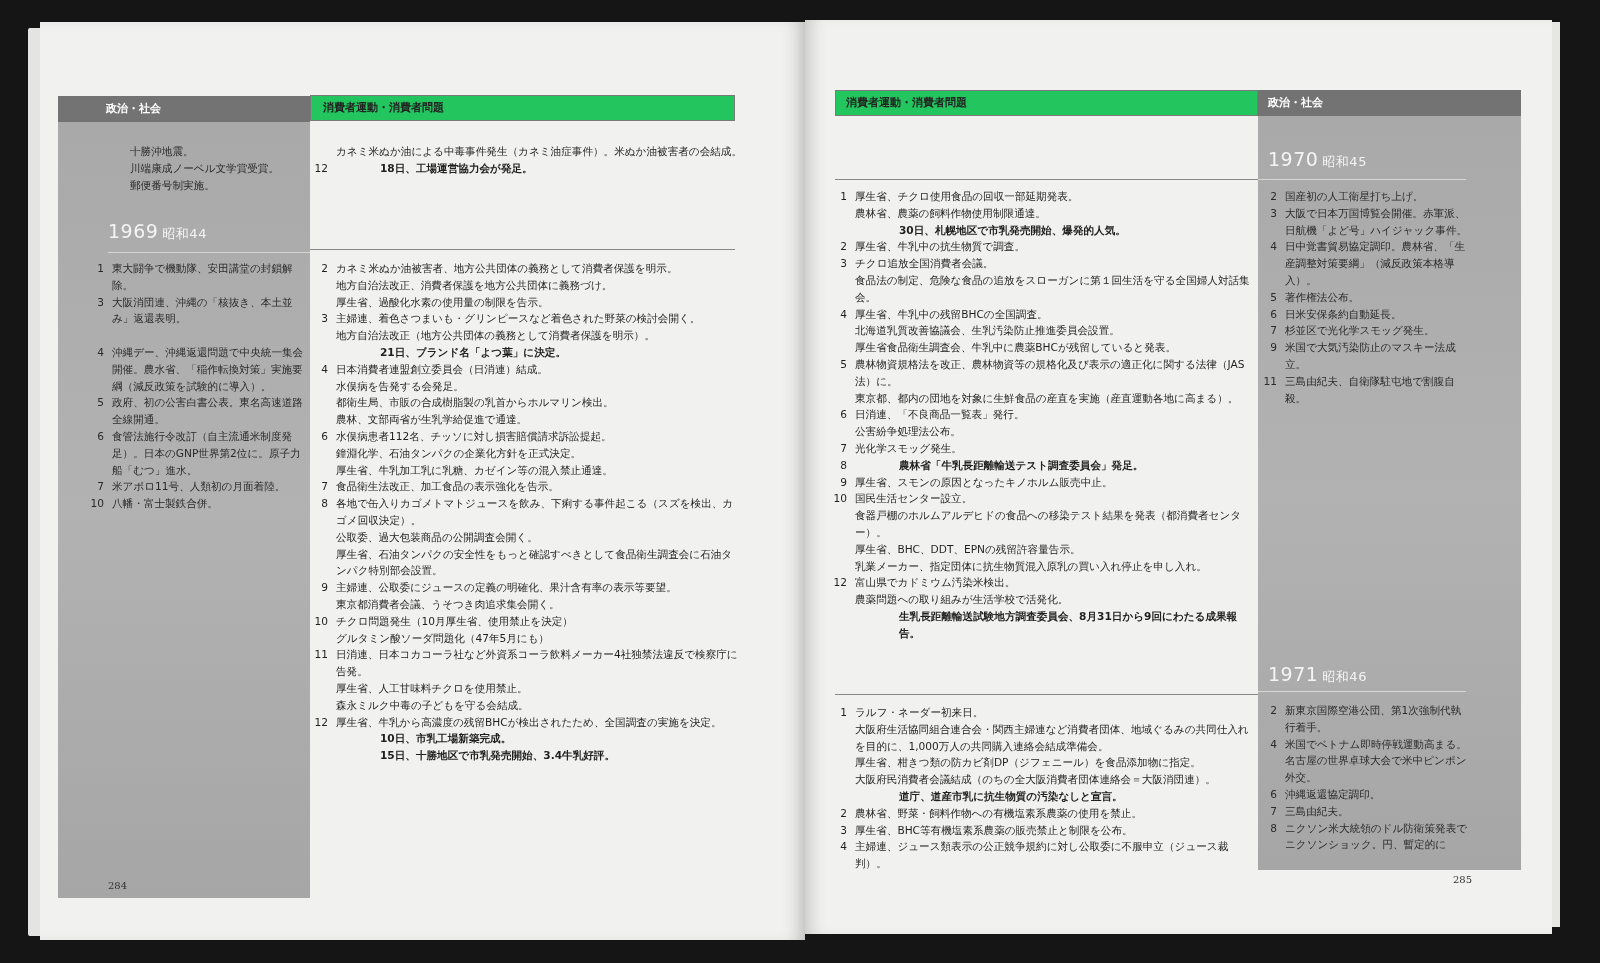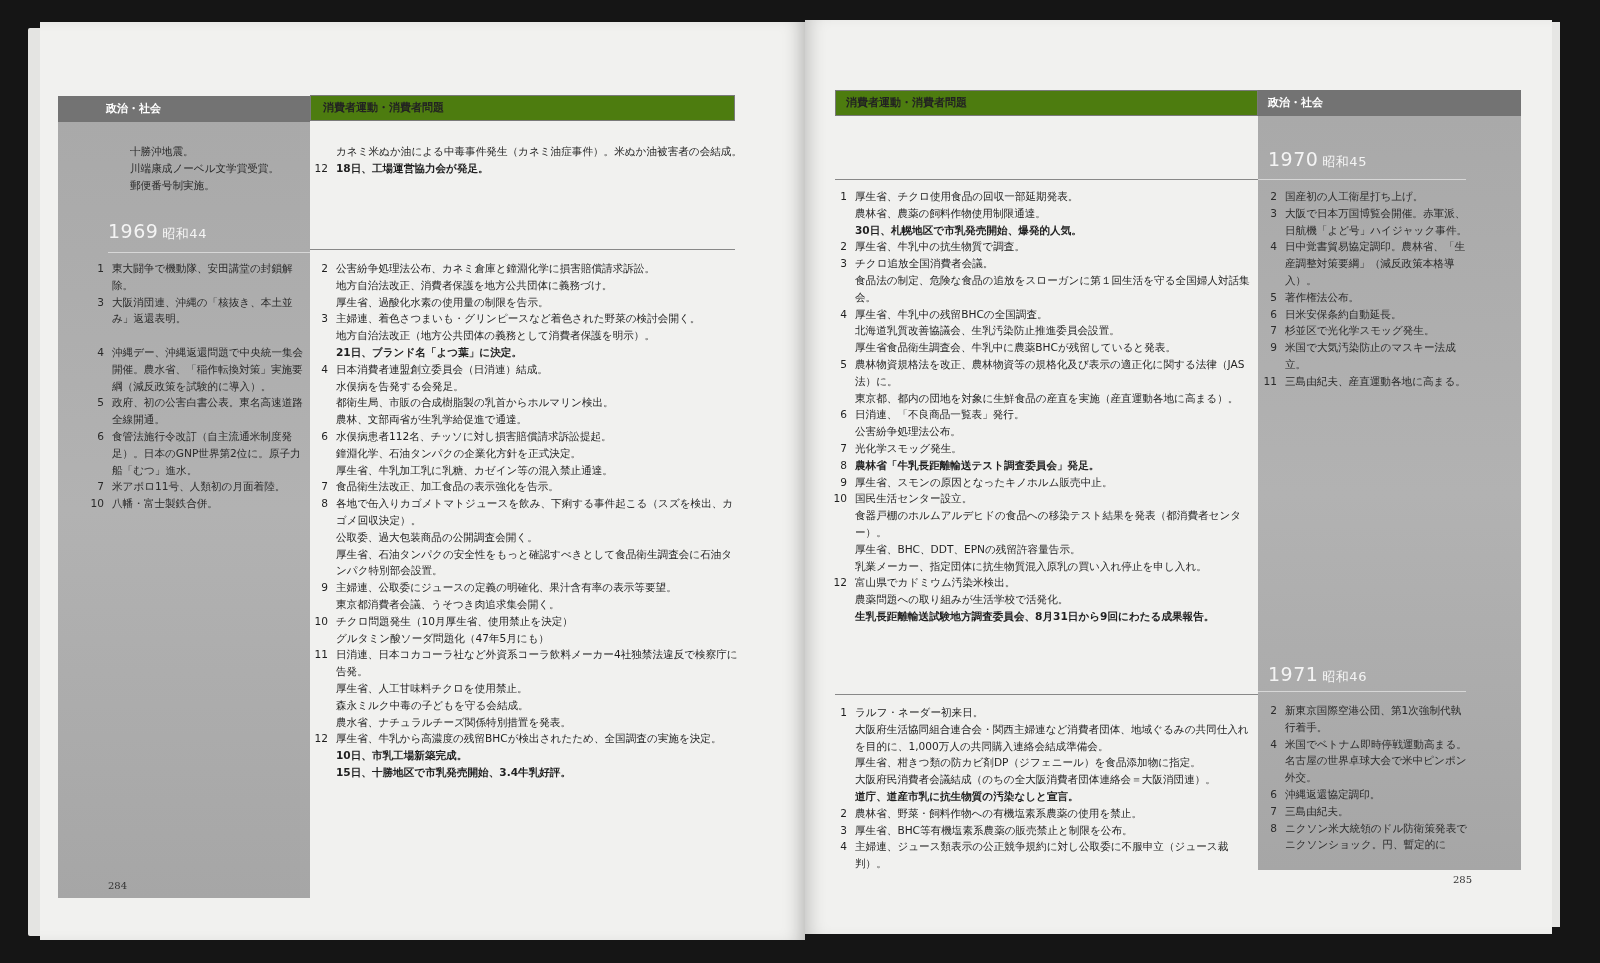--- a/index.html
+++ b/index.html
@@ -5,30 +5,30 @@
   * { box-sizing: border-box; margin: 0; padding: 0; }
   html, body { width: 1600px; height: 963px; overflow: hidden; }
   body { background: #151515; font-family: "DejaVu Sans", sans-serif; position: relative; }
   .page-stack-left { position: absolute; left: 28px; top: 28px; width: 40px; height: 908px; background: #e4e4e2; transform: skewY(0deg); border-radius: 2px; }
   .page-stack-right { position: absolute; left: 1538px; top: 22px; width: 22px; height: 905px; background: #e6e6e4; }
   .page { position: absolute; background: #f1f1ef; }
   .page.left { left: 40px; top: 22px; width: 765px; height: 918px; box-shadow: inset -14px 0 18px -10px rgba(0,0,0,0.25); }
   .page.right { left: 805px; top: 20px; width: 747px; height: 914px; box-shadow: inset 14px 0 18px -10px rgba(0,0,0,0.2); }
   .gray-col { position: absolute; background: linear-gradient(180deg,#a9a9a9 0%,#b2b2b2 50%,#a6a6a6 100%); }
   .black-bar { position: absolute; background: #737373; color: #fff; font-size: 11px; font-weight: bold; line-height: 26px; }
-  .boxed-head { position: absolute; border: 1px solid #7a7a7a; background: #4d7c0f; font-size: 11px; font-weight: bold; line-height: 24px; color: #222; }
+  .boxed-head { position: absolute; border: 1px solid #7a7a7a; background: #22c55e; font-size: 11px; font-weight: bold; line-height: 24px; color: #222; }
   .hr { position: absolute; height: 1px; background: #888; }
   .hr.light { background: #d7d7d7; }
   .year { position: absolute; color: #f4f4f4; font-size: 19px; letter-spacing: 0.5px; }
   .year .era { font-size: 13px; margin-left: 4px; }
   .entries { position: absolute; font-size: 10.6px; line-height: 16.8px; color: #1f1f1f; }
   .entry { display: flex; }
   .entry .m { width: 22px; text-align: right; padding-right: 8px; flex: none; }
   .entry .t { flex: 1; }
-  .entry .t.bold { font-weight: bold; }
+  .entry .t.bold { font-weight: bold; margin-left: 44px; }
   .gray-entries { color: #2a2a2a; }
   .pagenum { position: absolute; font-family: "DejaVu Serif", serif; font-size: 10px; color: #333; }
   .spacer { height: 16.8px; }
 </style>
 </head>
 <body>
 
 <div class="page-stack-left"></div>
 <div class="page-stack-right"></div>
 
@@ -95,21 +95,21 @@
         <span class="t">米アポロ11号、人類初の月面着陸。</span>
       </div>
       <div class="entry">
         <span class="m">10</span>
         <span class="t">八幡・富士製鉄合併。</span>
       </div>
     </div>
   <div class="entries" style="left:274px; top:238px; width:424px;" id="l-con-69">
       <div class="entry">
         <span class="m">2</span>
-        <span class="t">公害紛争処理法公布、カネミ倉庫と鐘淵化学に損害賠償請求訴訟。</span>
+        <span class="t">カネミ米ぬか油被害者、地方公共団体の義務として消費者保護を明示。</span>
       </div>
       <div class="entry">
         <span class="m"></span>
         <span class="t">地方自治法改正、消費者保護を地方公共団体に義務づけ。</span>
       </div>
       <div class="entry">
         <span class="m"></span>
         <span class="t">厚生省、過酸化水素の使用量の制限を告示。</span>
       </div>
       <div class="entry">
@@ -188,24 +188,20 @@
         <span class="m">11</span>
         <span class="t">日消連、日本コカコーラ社など外資系コーラ飲料メーカー4社独禁法違反で検察庁に告発。</span>
       </div>
       <div class="entry">
         <span class="m"></span>
         <span class="t">厚生省、人工甘味料チクロを使用禁止。</span>
       </div>
       <div class="entry">
         <span class="m"></span>
         <span class="t">森永ミルク中毒の子どもを守る会結成。</span>
-      </div>
-      <div class="entry">
-        <span class="m"></span>
-        <span class="t">農水省、ナチュラルチーズ関係特別措置を発表。</span>
       </div>
       <div class="entry">
         <span class="m">12</span>
         <span class="t">厚生省、牛乳から高濃度の残留BHCが検出されたため、全国調査の実施を決定。</span>
       </div>
       <div class="entry">
         <span class="m"></span>
         <span class="t bold">10日、市乳工場新築完成。</span>
       </div>
       <div class="entry">
@@ -346,21 +342,21 @@
       <div class="entry">
         <span class="m">7</span>
         <span class="t">杉並区で光化学スモッグ発生。</span>
       </div>
       <div class="entry">
         <span class="m">9</span>
         <span class="t">米国で大気汚染防止のマスキー法成立。</span>
       </div>
       <div class="entry">
         <span class="m">11</span>
-        <span class="t">三島由紀夫、産直運動各地に高まる。</span>
+        <span class="t">三島由紀夫、自衛隊駐屯地で割腹自殺。</span>
       </div>
     </div>
 
   <div class="year" style="left:463px; top:643px;">
     <span>1971</span><span class="era">昭和46</span>
   </div>
   <div class="hr" style="left:30px; top:674px; width:423px;"></div>
   <div class="hr light" style="left:453px; top:671px; width:208px;"></div>
 
   <div class="entries" style="left:28px; top:684px; width:425px;" id="r-con-71">

